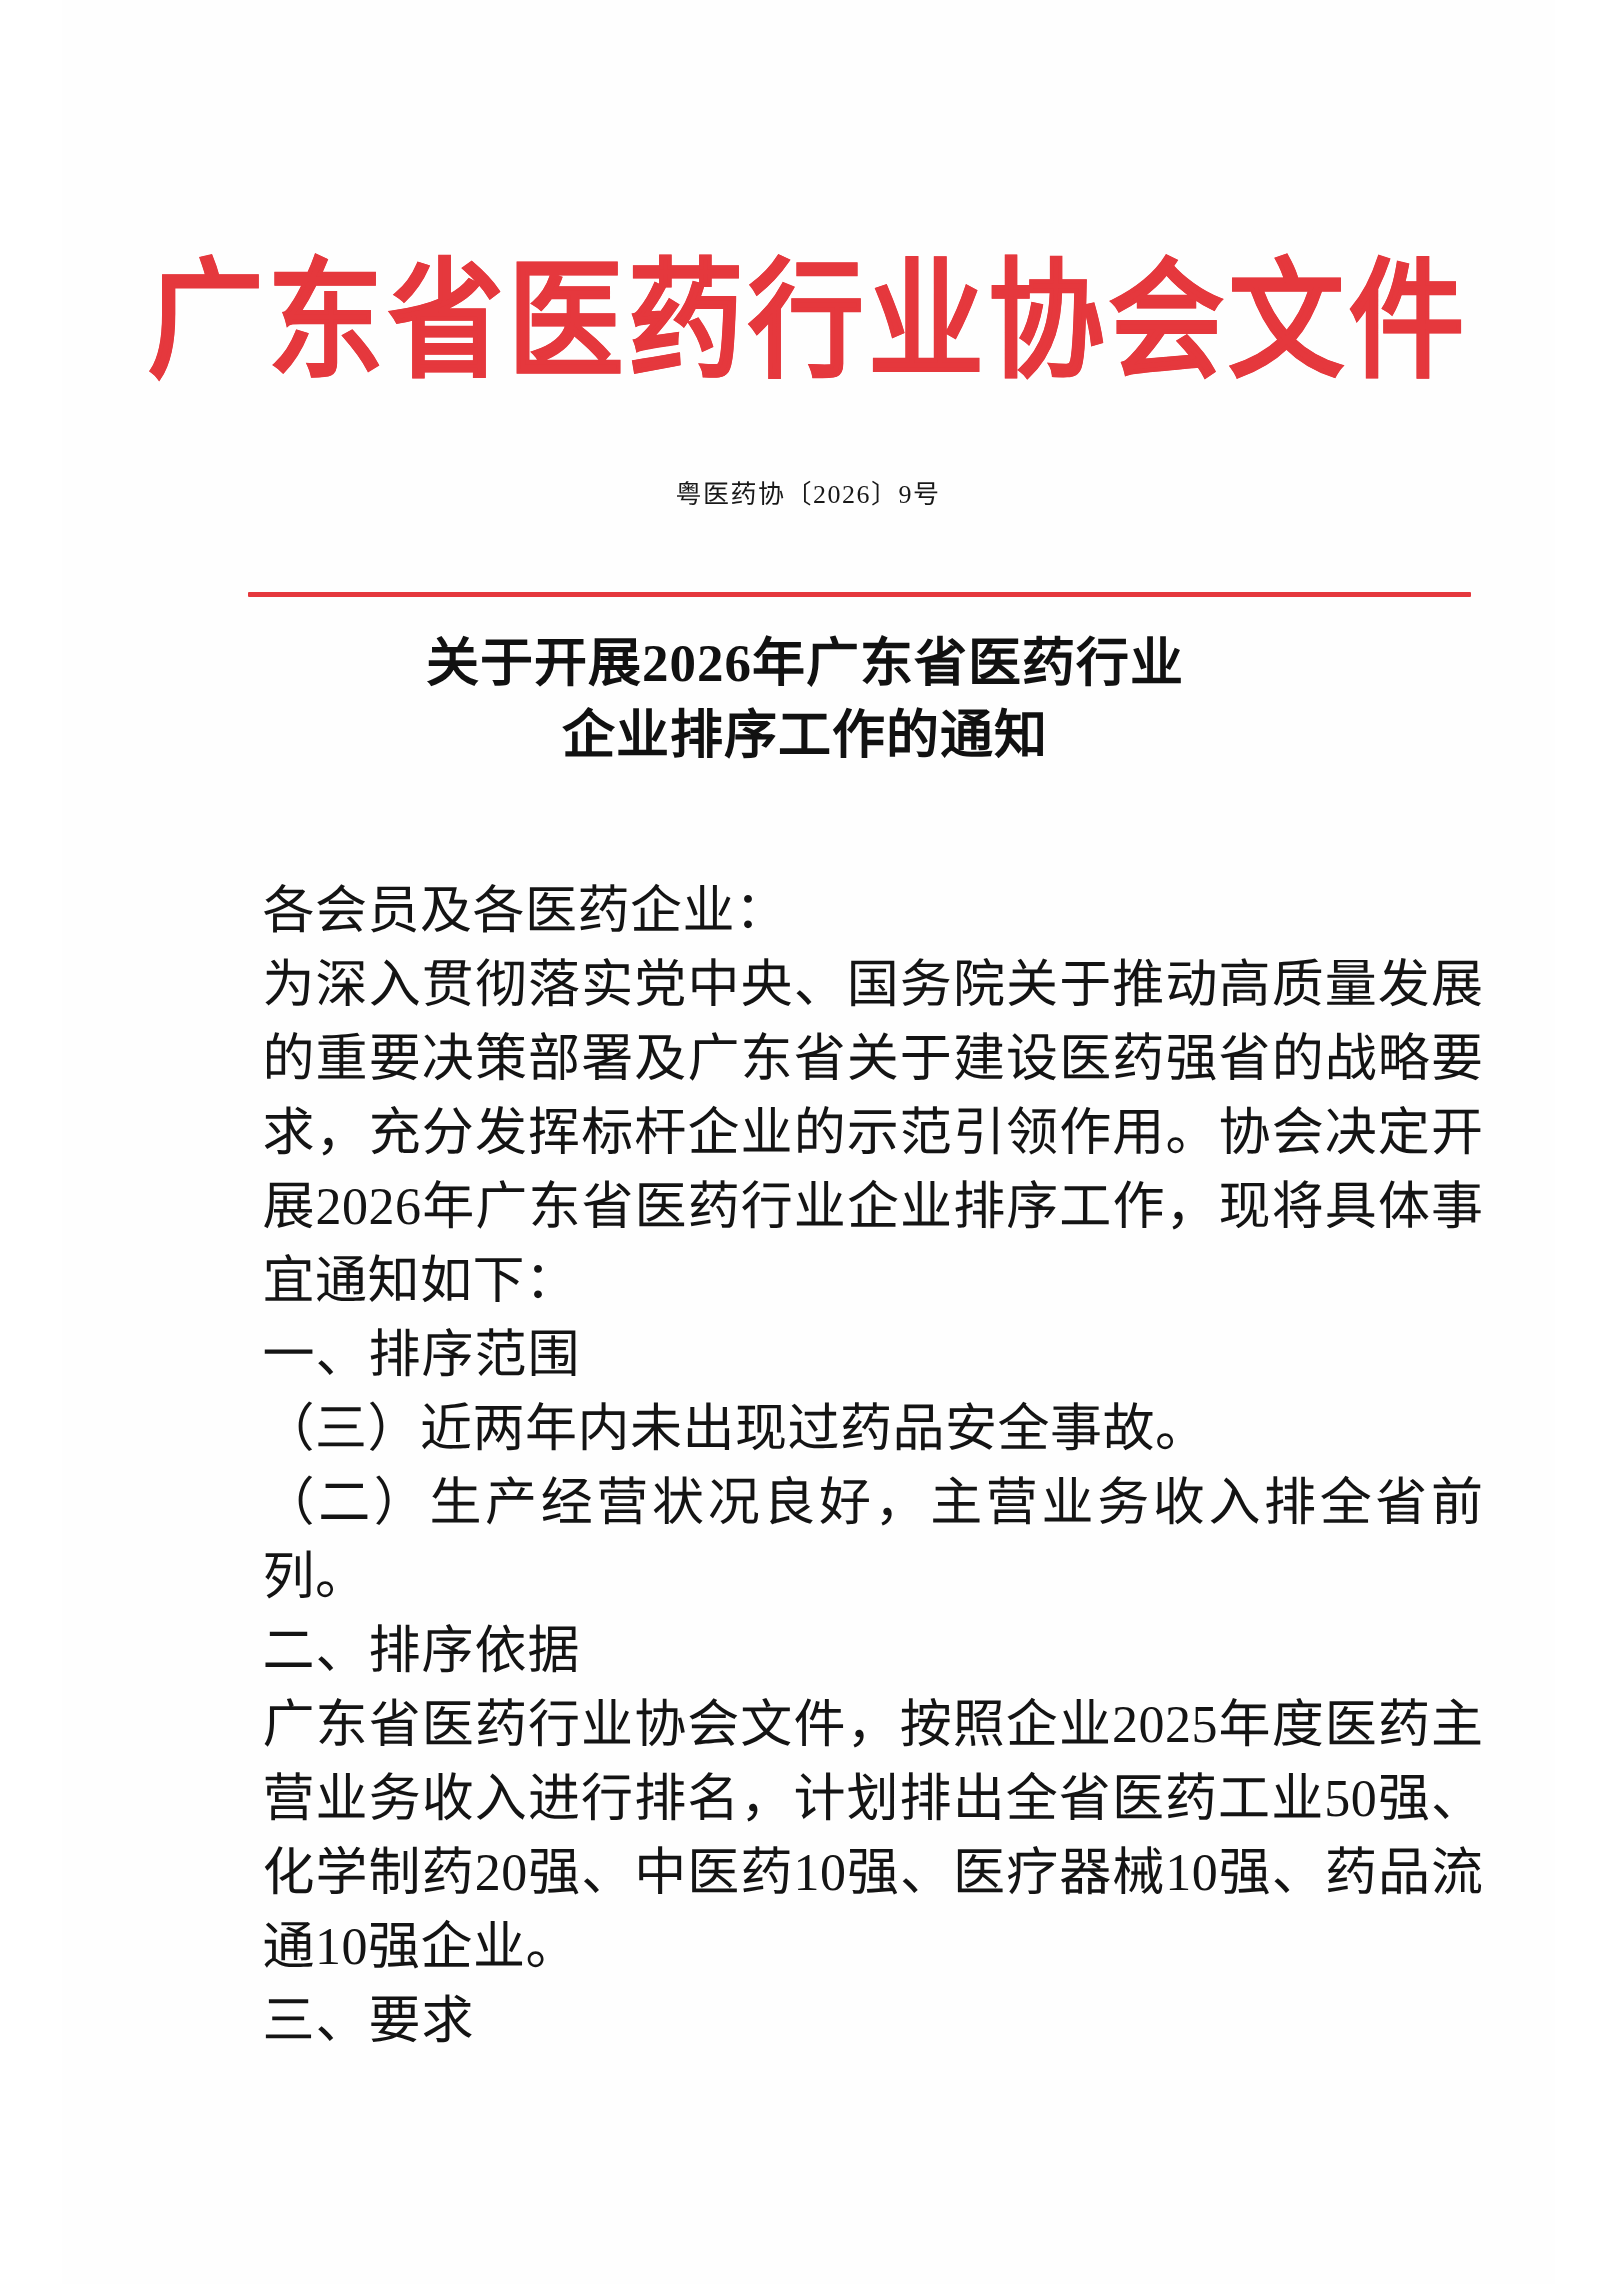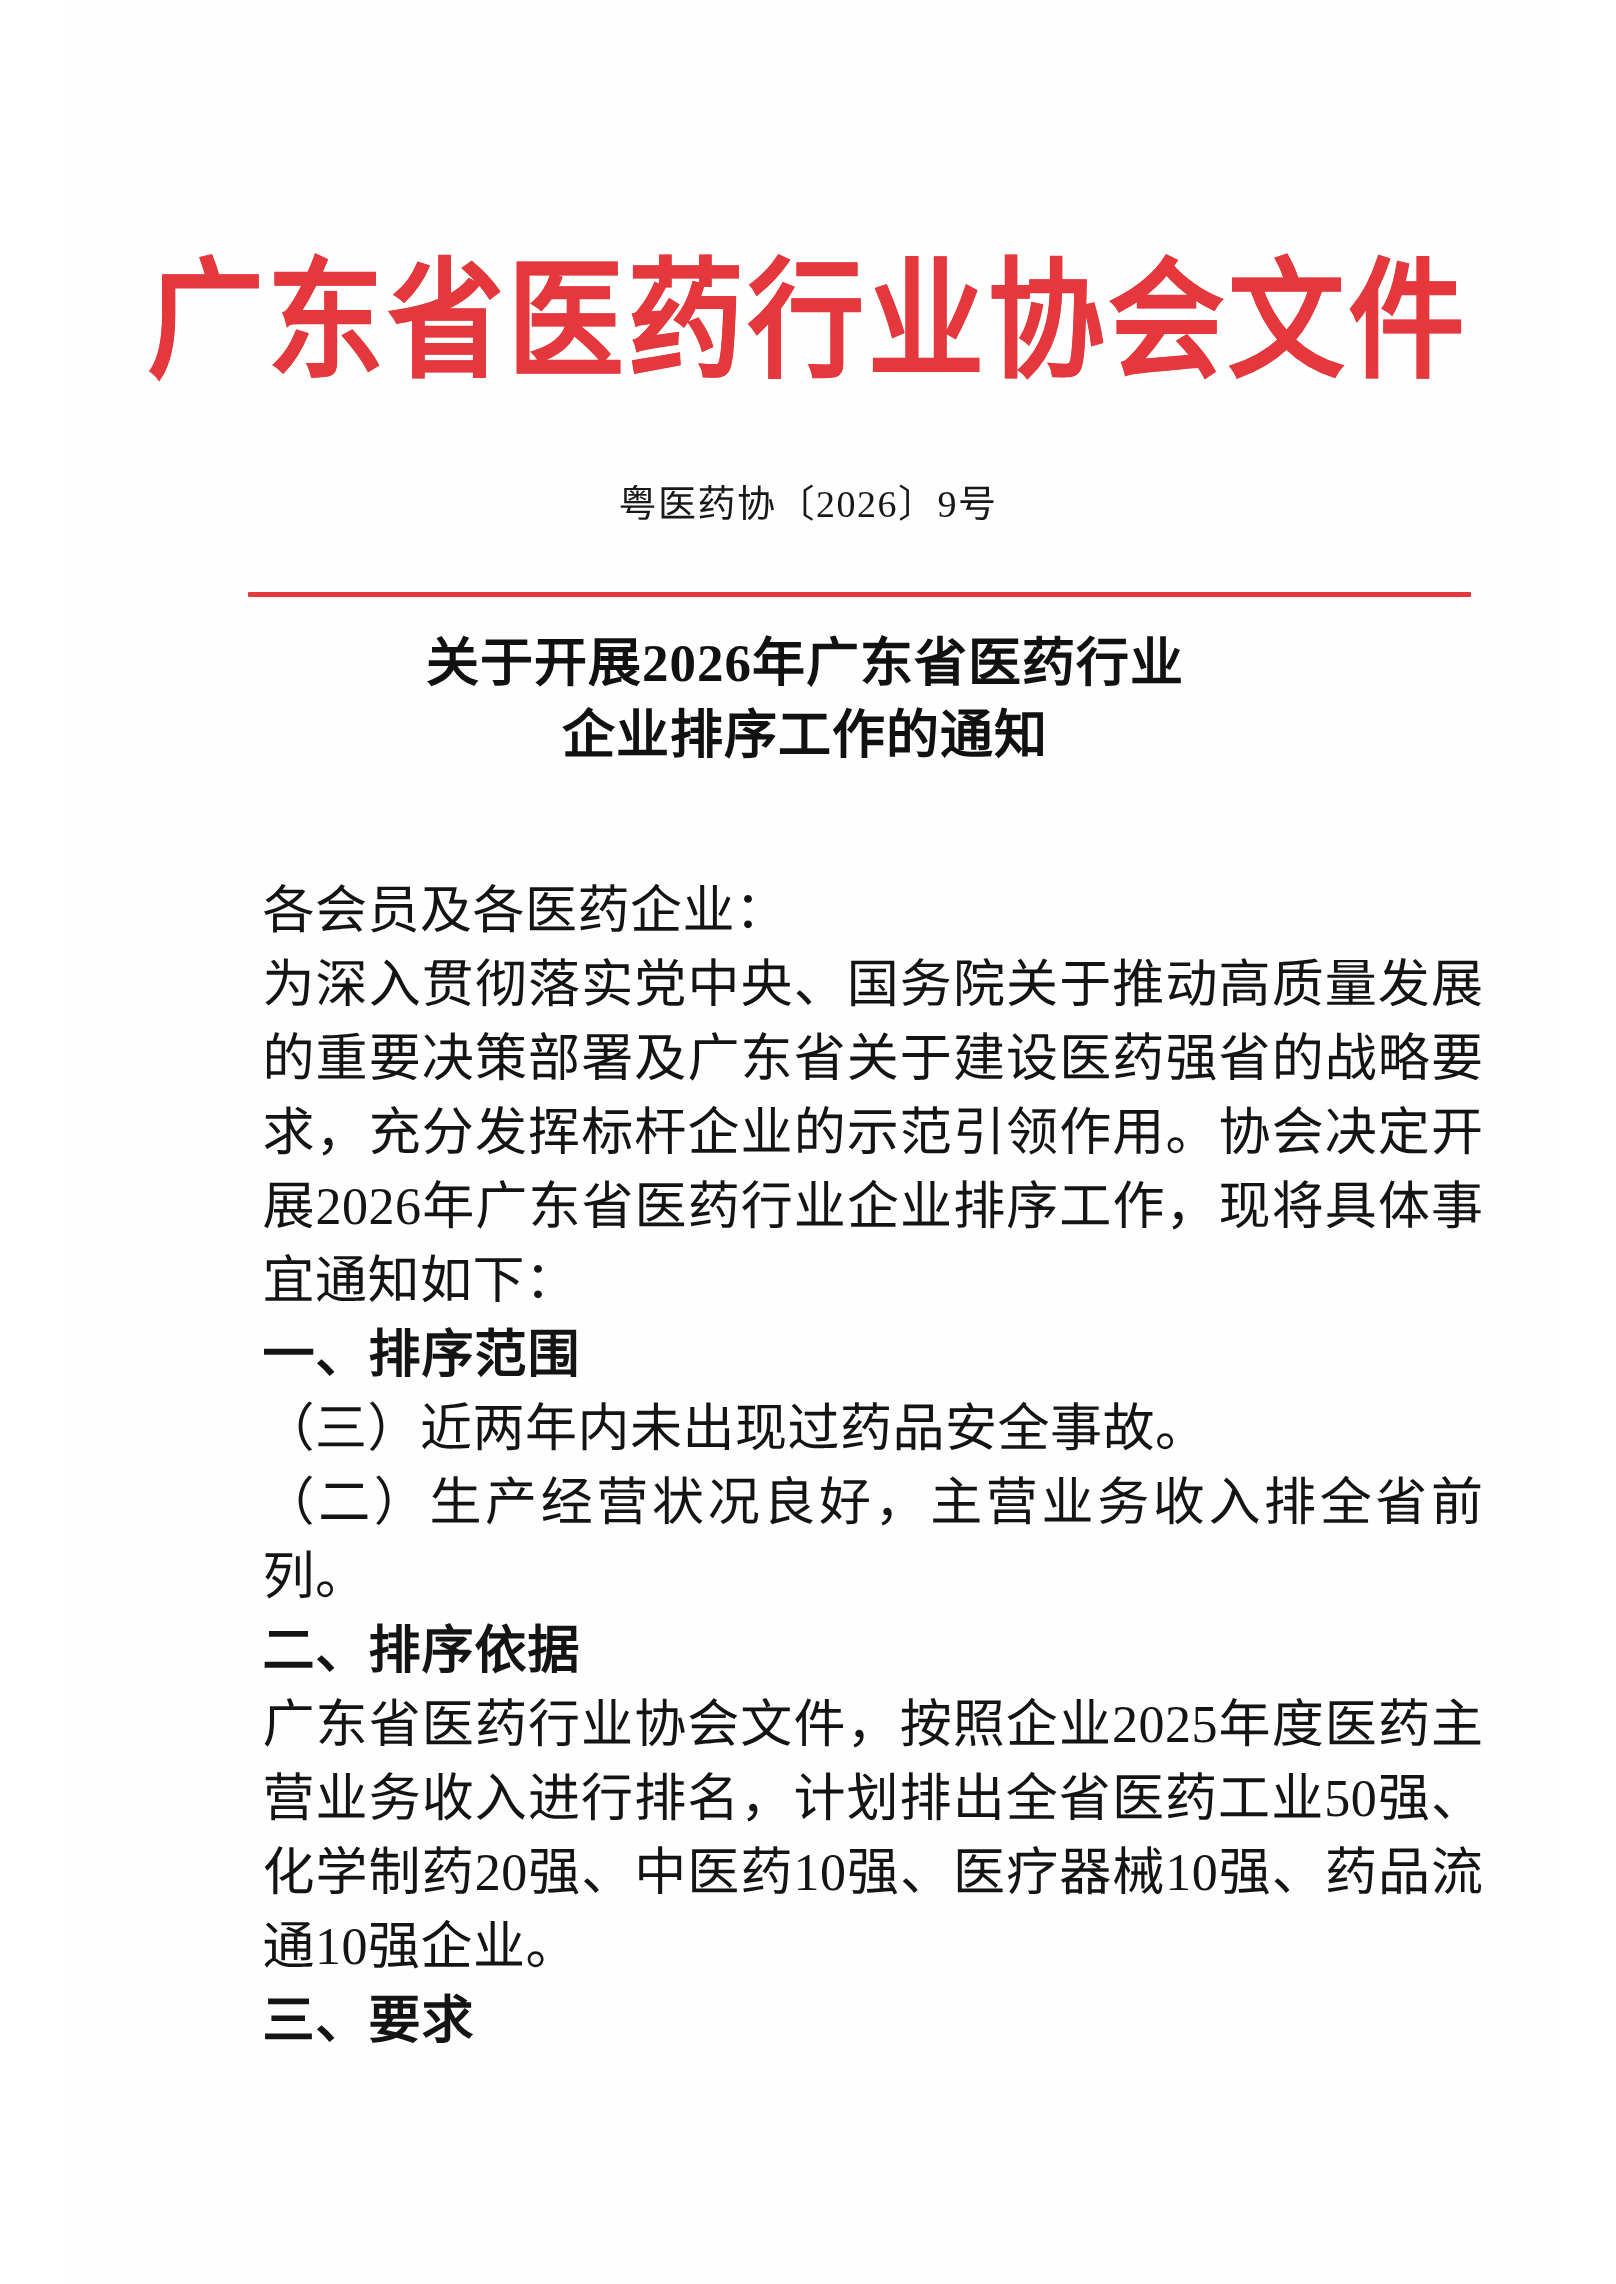--- a/index.html
+++ b/index.html
@@ -48,21 +48,21 @@
     position: absolute;
     left: 0;
     right: 0;
     top: 473px;
     text-align: center;
   }
   .doc-number {
     display: inline-block;
     color: #181818;
     font-family: "Liberation Serif", "DejaVu Serif", serif;
-    font-size: 38px;
+    font-size: 26px;
     letter-spacing: 1.5px;
     white-space: nowrap;
   }
 
   
   .red-rule {
     position: absolute;
     left: 186px;
     top: 592px;
     width: 1223px;
@@ -106,21 +106,21 @@
   }
   .body-block p {
     margin: 0;
     text-indent: 0;
   }
   .p-indent {
     text-indent: 86px;
   }
   .section-heading {
     margin: 0;
-    font-weight: 700;
+    font-weight: 400;
     text-indent: 86px;
     letter-spacing: 1px;
   }
 </style>
 </head>
 <body>
 
 <div class="page">
 
   <div class="masthead">

